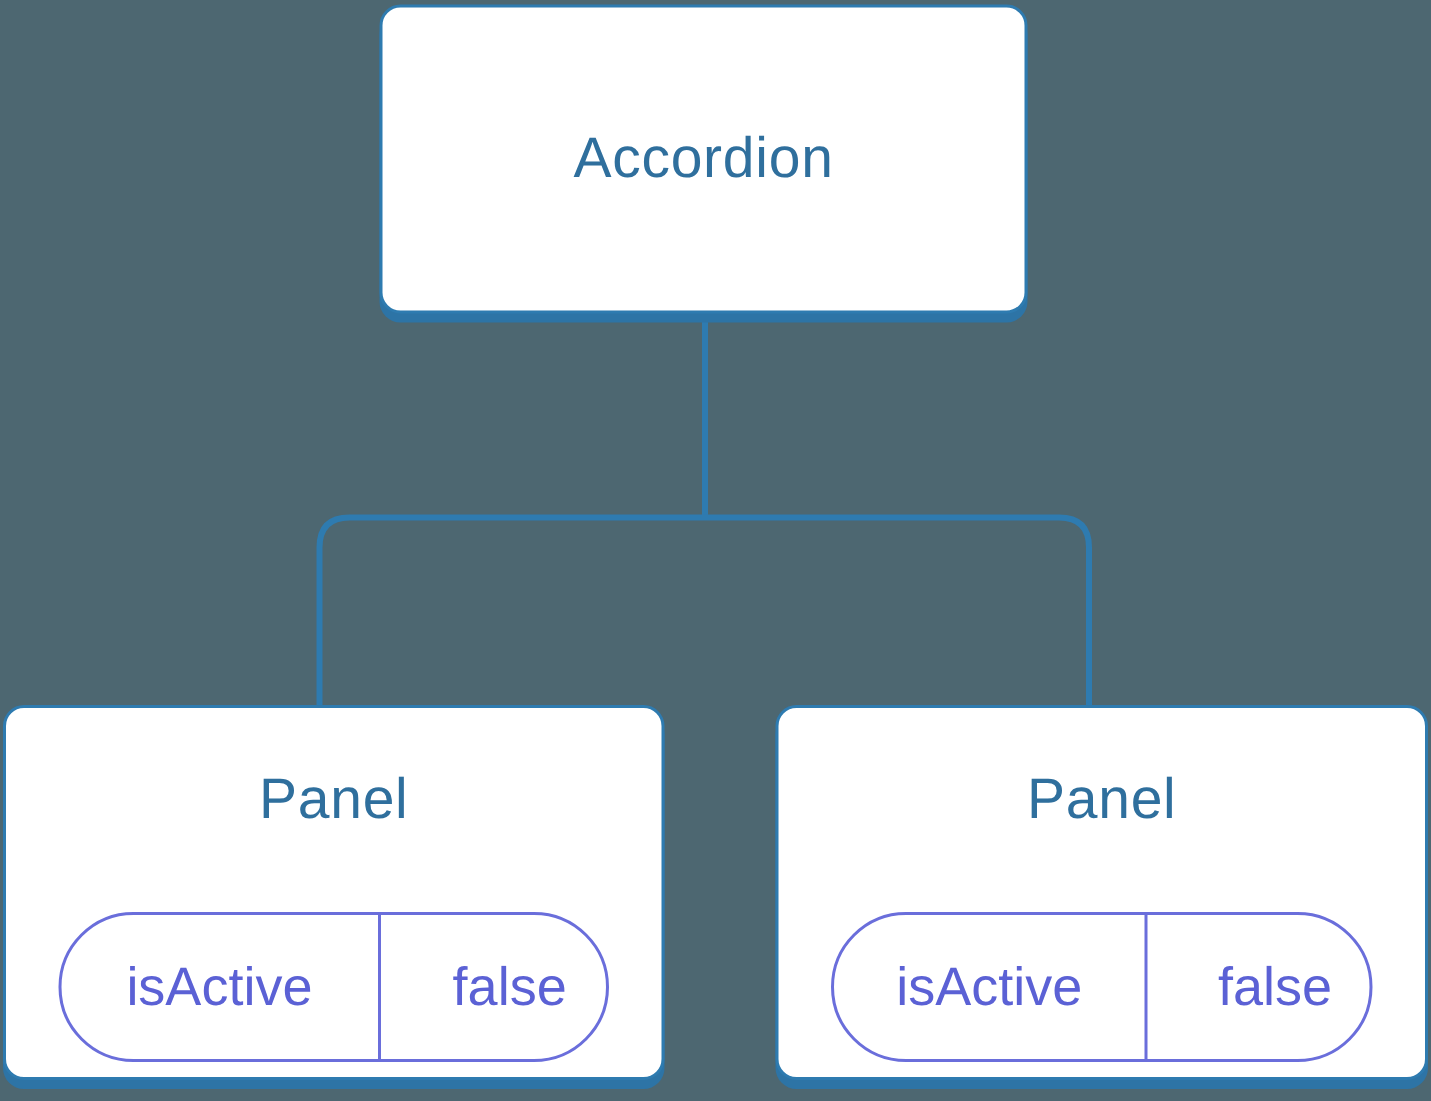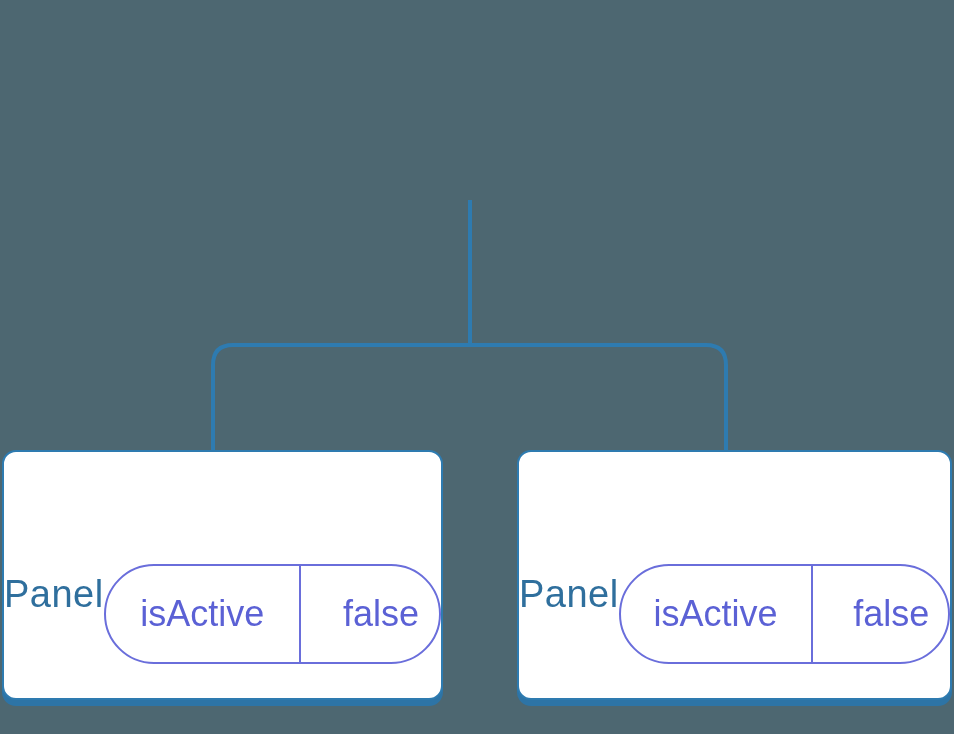--- a/index.html
+++ b/index.html
@@ -45,41 +45,41 @@
     align-items: center;
     justify-content: center;
   }
   .node-label {
     color: var(--node-text, #2f6f9d);
     font-size: 38px;
     font-weight: 500;
     letter-spacing: 0.5px;
   }
   .node-panel {
-    top: 450px;
+    top: 470px;
     height: 250px;
     display: flex;
-    flex-direction: row;
+    flex-direction: column;
     align-items: center;
     padding-top: 38px;
   }
   .node-panel-left {
     left: 2px;
     width: 441px;
   }
   .node-panel-right {
     left: 517px;
     width: 435px;
   }
   .panel-title {
     line-height: 46px;
   }
   .prop-pill {
     box-sizing: border-box;
-    margin-top: 40px;
+    margin-top: 52px;
     width: calc(100% - 70px);
     height: 100px;
     border: 2px solid var(--prop-border, #6a6edb);
     border-radius: 50px;
     display: flex;
     align-items: stretch;
     overflow: hidden;
   }
   .prop-cell {
     display: flex;
@@ -101,20 +101,23 @@
 </head>
 <body>
 
 <div class="canvas">
 
   <svg class="connector-svg" viewBox="0 0 954 734" xmlns="http://www.w3.org/2000/svg">
     <path d="M470 200 L470 345"></path>
     <path d="M213 478 L213 365 Q213 345 233 345 L706 345 Q726 345 726 365 L726 478"></path>
   </svg>
 
+  <div class="node node-root">
+    <span class="node-label">Accordion</span>
+  </div>
 
   <div class="node node-panel node-panel-left">
     <span class="node-label panel-title">Panel</span>
     <div class="prop-pill">
       <span class="prop-cell prop-name">isActive</span>
       <span class="prop-cell prop-value">false</span>
     </div>
   </div>
 
   <div class="node node-panel node-panel-right">

